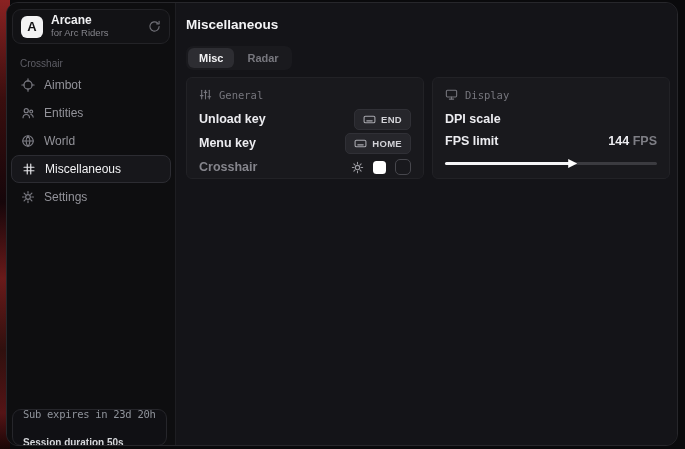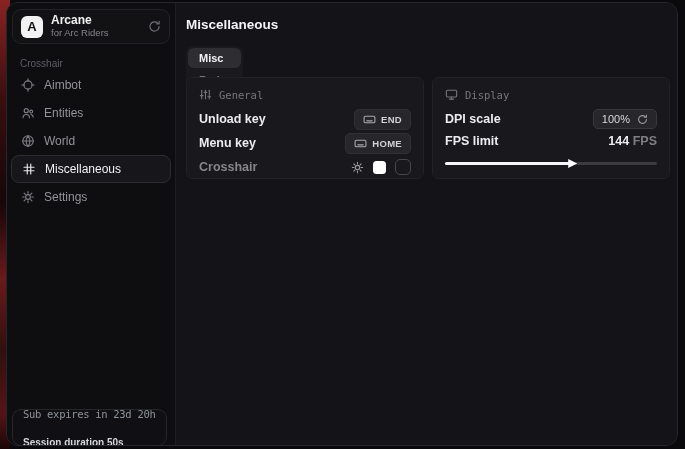--- a/index.html
+++ b/index.html
@@ -35,21 +35,21 @@
   .sub-card { position:absolute; left:5px; right:8px; top:406px; height:37px;
               background:#101014; border:1px solid #26262b; border-radius:9px;
               padding:4px 10px; display:flex; flex-direction:column; justify-content:center; gap:17px; }
   .sub-line1 { font-family:"DejaVu Sans Mono", monospace; font-size:10.5px; color:#8f939b; letter-spacing:-0.3px; }
   .sub-line2 { font-size:10px; font-weight:bold; color:#d5d7da; }
 
   
   .main { flex:1; position:relative; background:#141418; }
   .page-title { position:absolute; left:10px; top:14px; font-size:13.5px; font-weight:bold; color:#f4f4f6; }
   .tabs { position:absolute; left:10px; top:43px; display:inline-flex; gap:2px;
-          background:#1a1a1e; border-radius:7px; padding:2px;flex-direction:column; }
+          background:#1a1a1e; border-radius:7px; padding:2px; }
   .tab { padding:4px 11px; border-radius:6px; font-size:11px; font-weight:600; color:#77777e; cursor:default; }
   .tab.selected { background:#2d2d32; color:#f2f2f4; }
 
   .panels { position:absolute; left:10px; top:74px; right:7px; display:flex; gap:8px; }
   .panel { flex:1; height:102px; background:#19191d; border:1px solid #222226;
            border-radius:6px; padding:10px 12px; }
   .panel-head { display:flex; align-items:center; gap:7px; color:#76767d;
                 font-family:"DejaVu Sans Mono", monospace; font-size:10.5px; margin-bottom:6px; }
   .row { height:24px; display:flex; align-items:center; justify-content:space-between; }
   .row-label { font-size:12.5px; font-weight:600; color:#ececf0; }
@@ -244,29 +244,20 @@
               <rect x="2.5" y="4" width="19" height="12.5" rx="2"></rect>
                 <line x1="12" y1="16.5" x2="12" y2="20"></line>
                 <line x1="8" y1="20.5" x2="16" y2="20.5"></line>
             </svg>
           </span>
           <span>Display</span>
         </div>
 
         <div class="row">
           <span class="row-label">DPI scale</span>
-          <span class="select">
-            <span>100%</span>
-            <span class="ic">
-              <svg width="11" height="11" viewBox="0 0 24 24" fill="none" stroke="currentColor" stroke-width="2.4" stroke-linecap="round" stroke-linejoin="round">
-                <path d="M20.5 12a8.5 8.5 0 1 1-2.6-6.1"></path>
-                  <polyline points="20.5 2.5 20.5 7 16 7"></polyline>
-              </svg>
-            </span>
-          </span>
         </div>
 
         <div class="row" style="height:20px">
           <span class="row-label">FPS limit</span>
           <span class="fps-value"><span>144</span> <span class="fps-unit">FPS</span></span>
         </div>
 
         <div class="slider">
           <div class="slider-track"></div>
           <div class="slider-fill" style="width: 60%;"></div>

